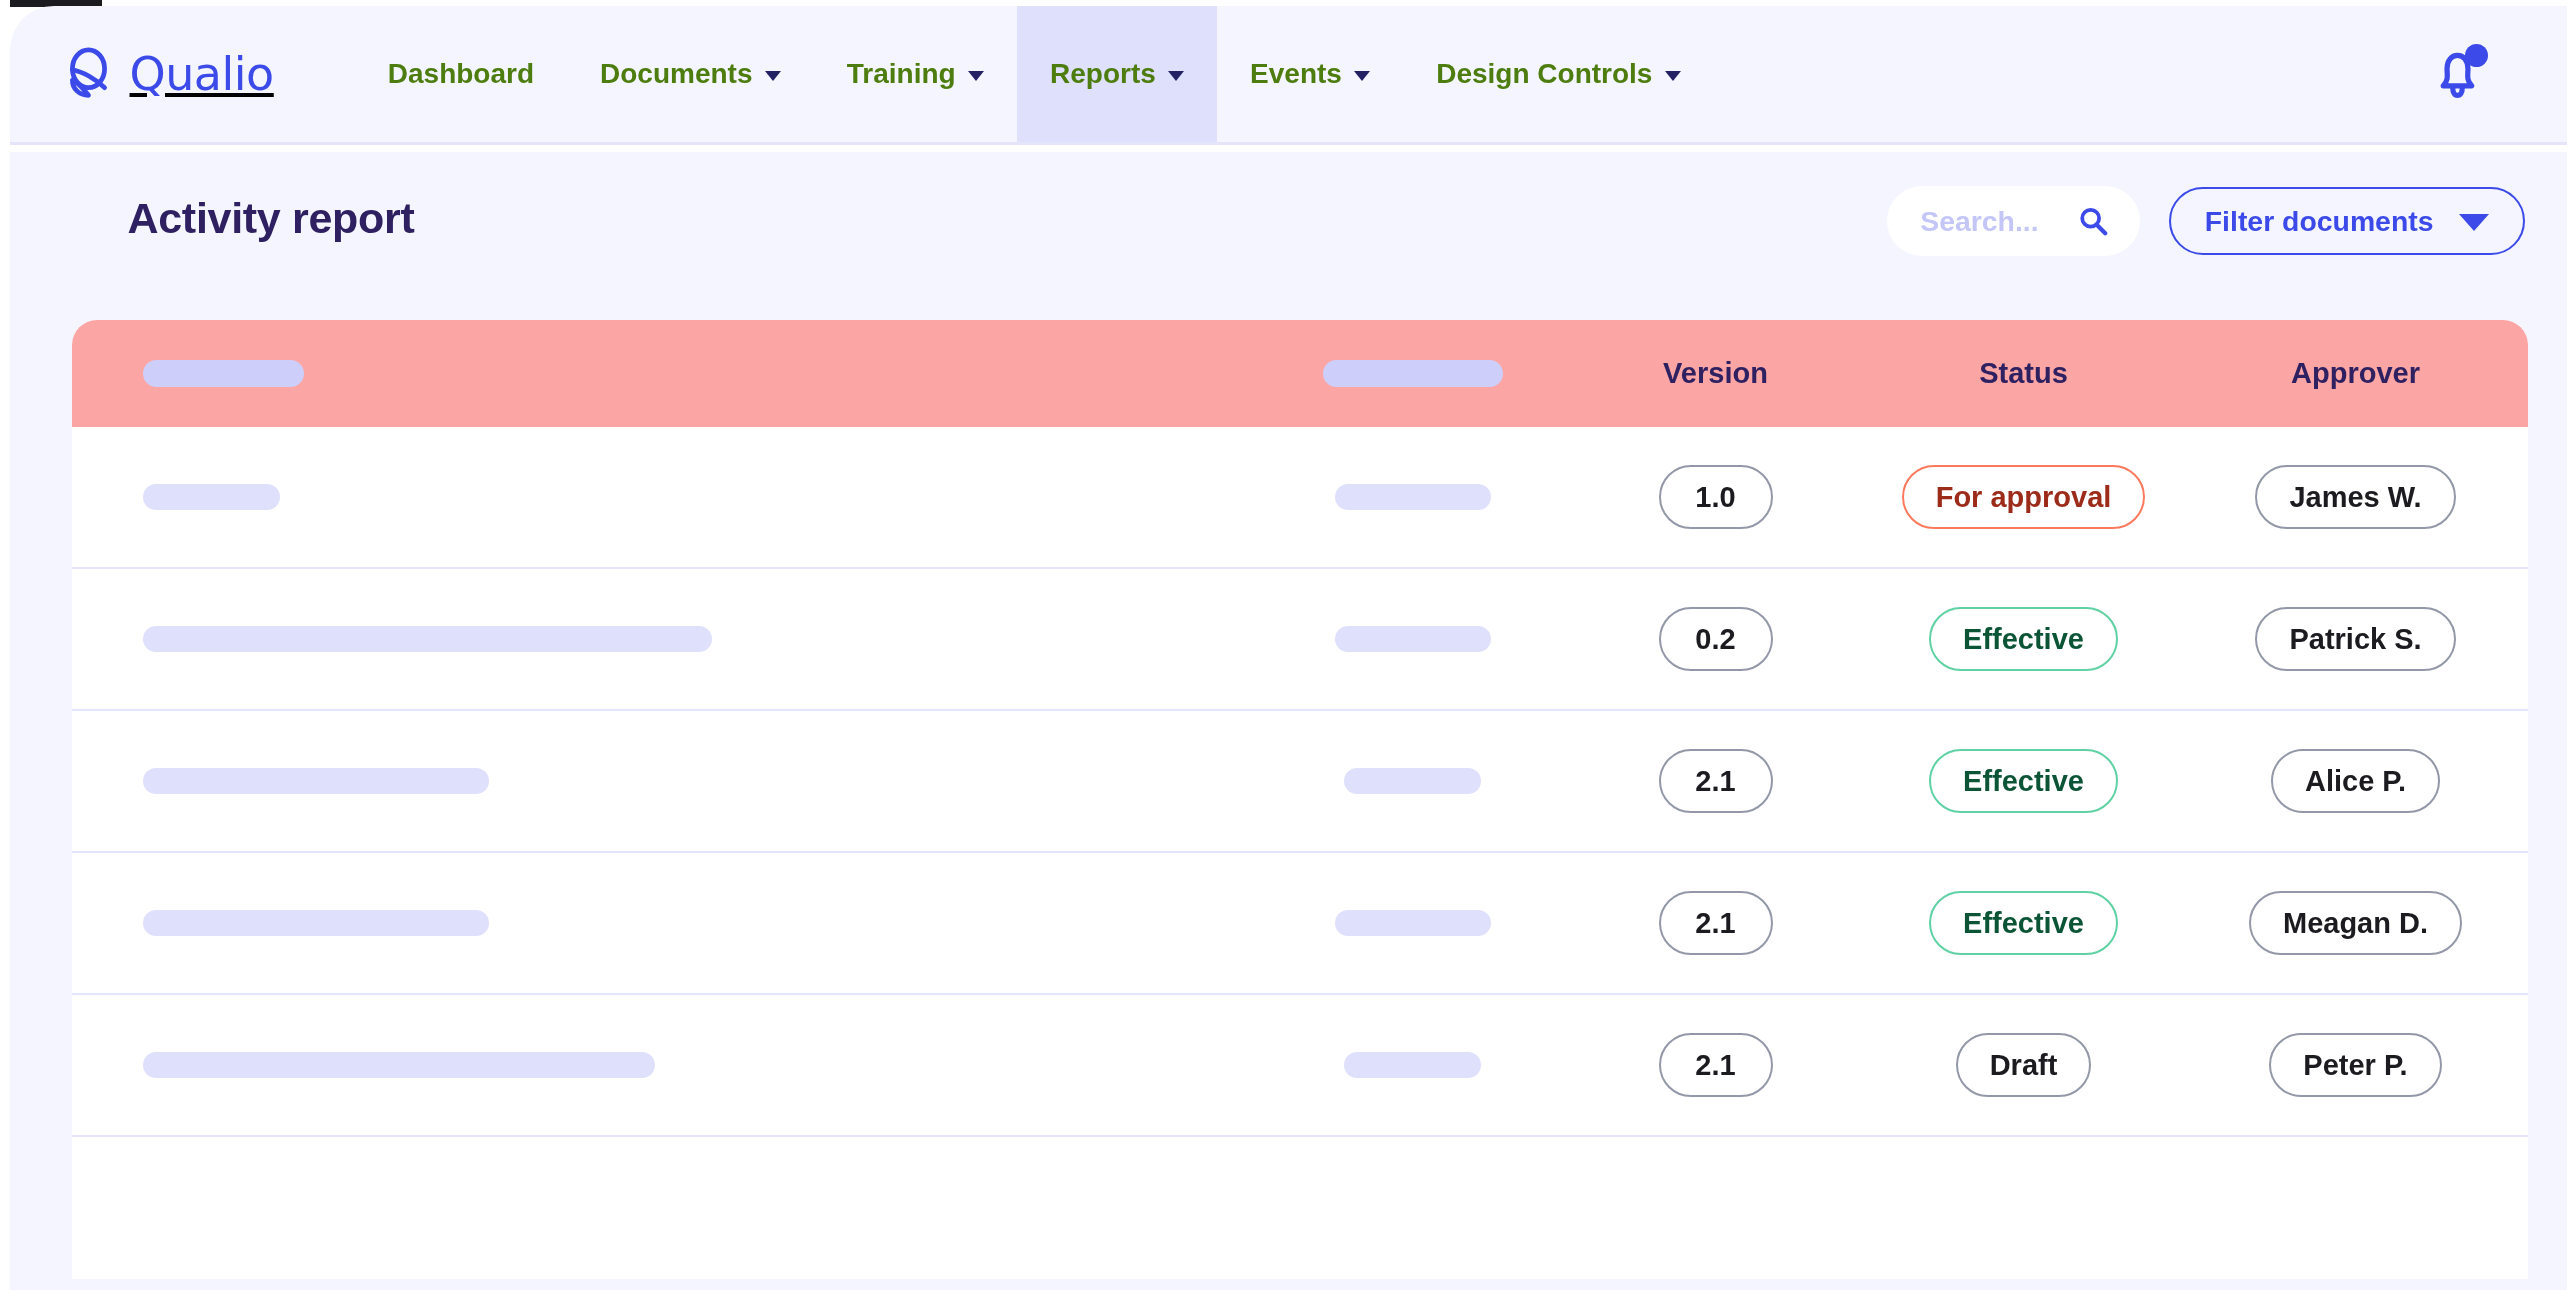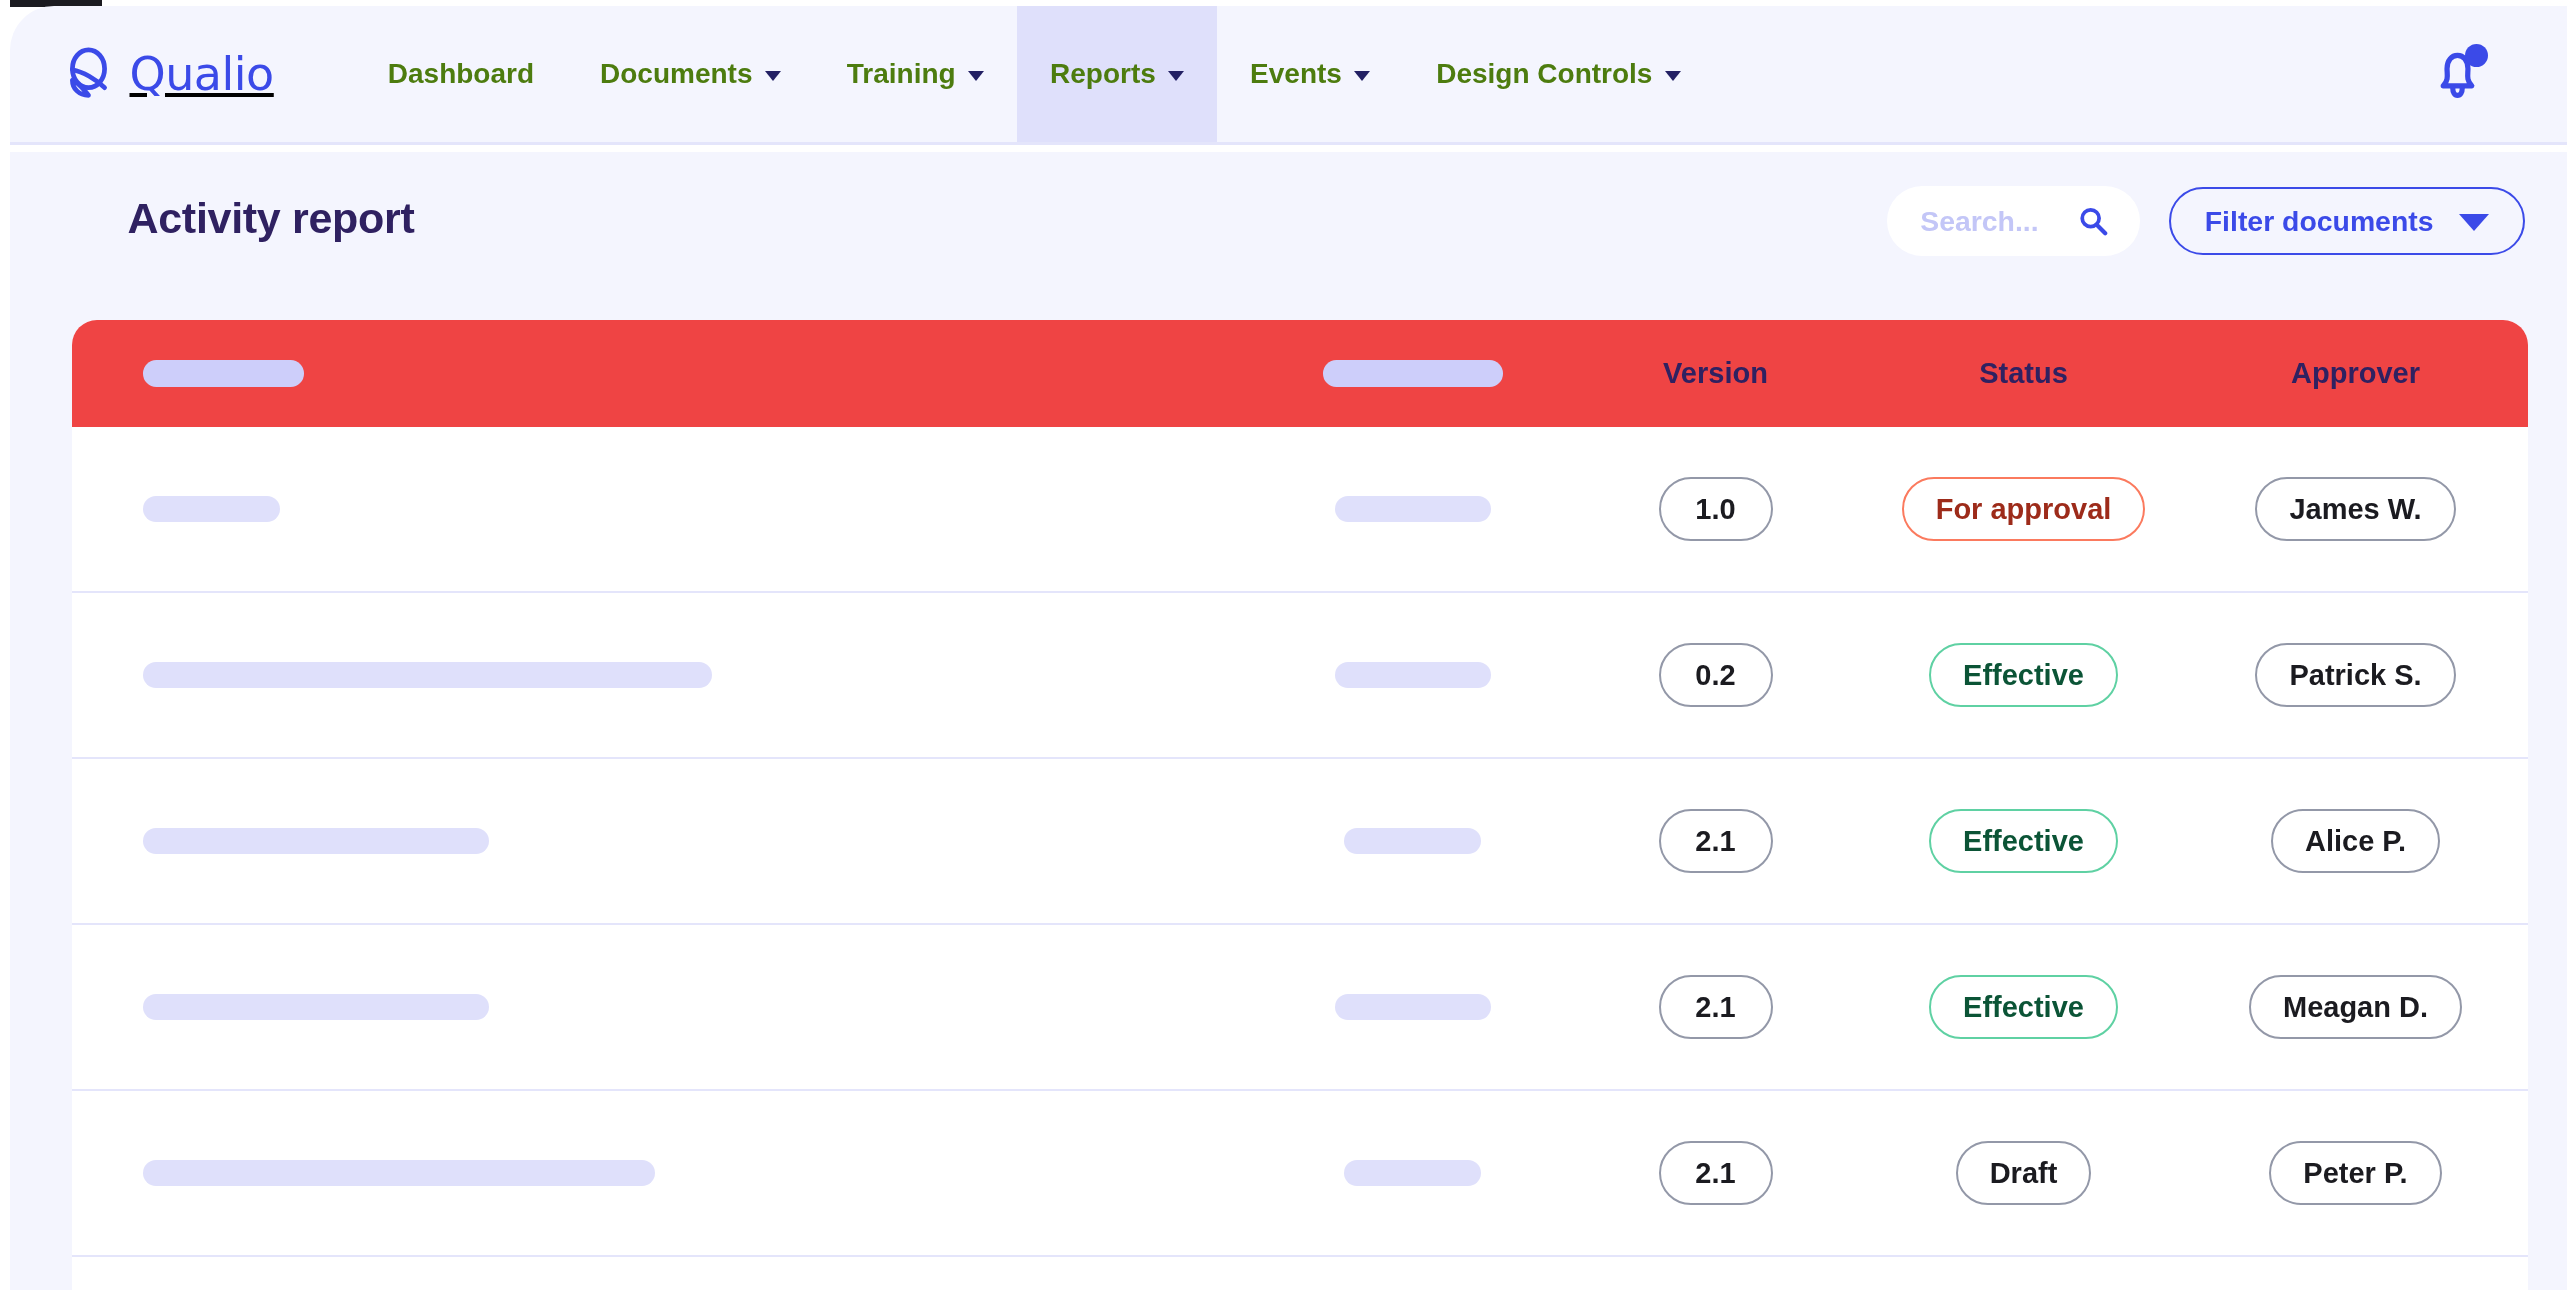--- a/index.html
+++ b/index.html
@@ -130,25 +130,25 @@
   .table-card {
     position: absolute;
     left: 62px; top: 168px;
     width: 2456px;
     background: #ffffff;
     border-radius: 25px 25px 0 0;
     overflow: hidden;
   }
   .t-row {
     display: flex; align-items: center;
-    height: 166px;
+    height: 142px;
     border-bottom: 2.8px solid #e4e5fb;
   }
   .t-row.head {
-    background: #ef4444;
+    background: #fca5a5;
     height: 107px;
     border-bottom: none;
   }
   .t-row:last-child { border-bottom: none; }
   .col-name   { width: 1180px; padding-left: 71px; }
   .col-meta   { width: 322px; display: flex; justify-content: center; }
   .col-ver    { width: 284px; display: flex; justify-content: center; }
   .col-status { width: 332px; display: flex; justify-content: center; }
   .col-appr   { width: 332px; display: flex; justify-content: center; }
 

